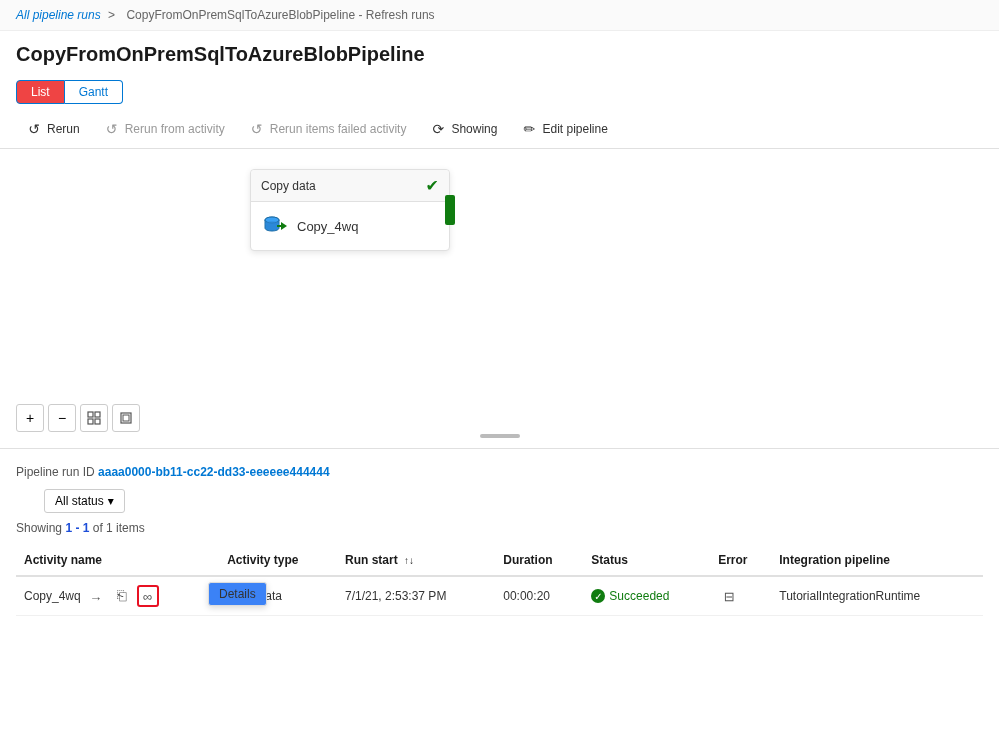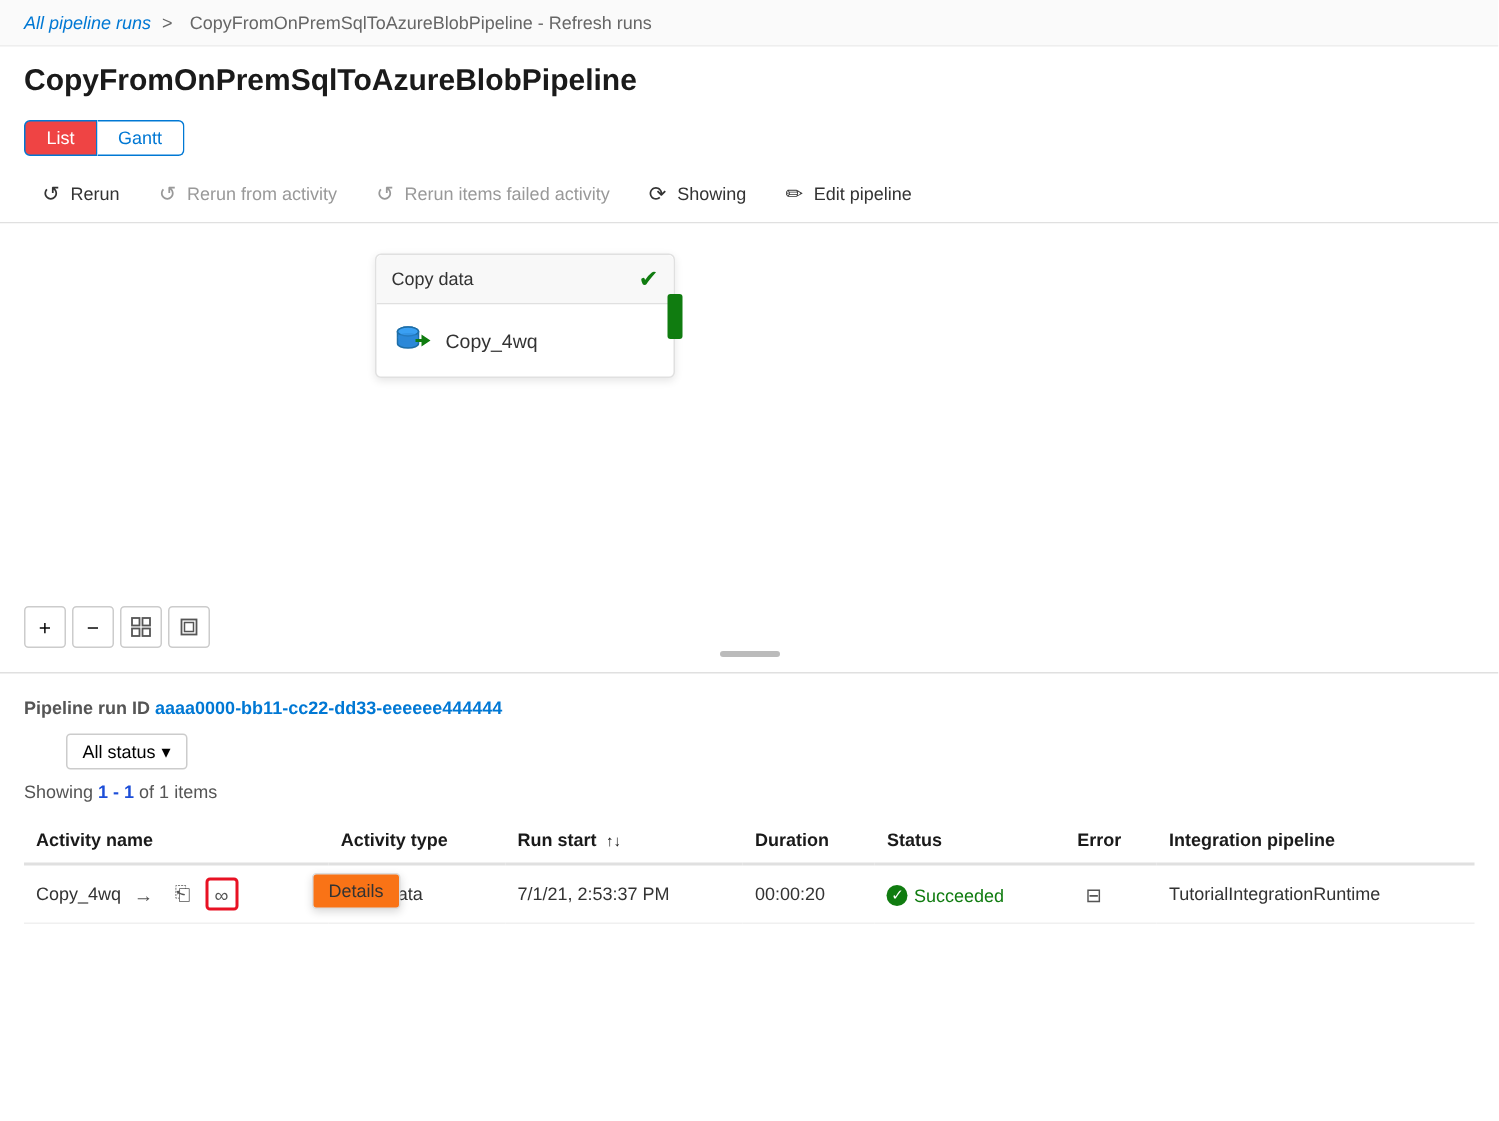--- a/index.html
+++ b/index.html
@@ -179,21 +179,20 @@
       color: #555;
       background: none;
       border: none;
       padding: 2px 6px;
     }
 
     .pipeline-run-id {
       font-size: 12px;
       color: #555;
       margin-bottom: 10px;
-      font-weight: bold;
     }
     .pipeline-run-id strong { color: #0078d4; }
 
     .status-filter {
       display: inline-flex;
       align-items: center;
       gap: 4px;
       padding: 4px 10px;
       border: 1px solid #ccc;
       border-radius: 3px;
@@ -268,21 +267,21 @@
       border-radius: 50%;
       display: inline-flex;
       align-items: center;
       justify-content: center;
       color: #fff;
       font-size: 10px;
     }
 
     .tooltip-box {
       position: absolute;
-      background: #f97316;
+      background: #3b82f6;
       border: 1px solid #ddd;
       box-shadow: 0 2px 6px rgba(0,0,0,0.15);
       padding: 4px 10px;
       font-size: 12px;
       border-radius: 3px;
       bottom: 10px;
       left: 192px;
       z-index: 10;
       white-space: nowrap;
     }

